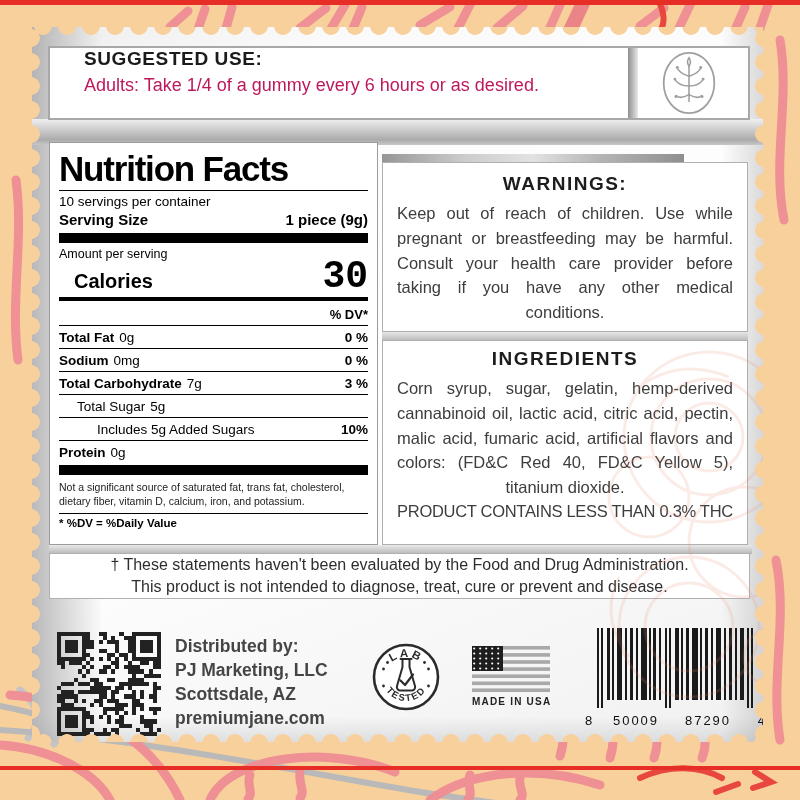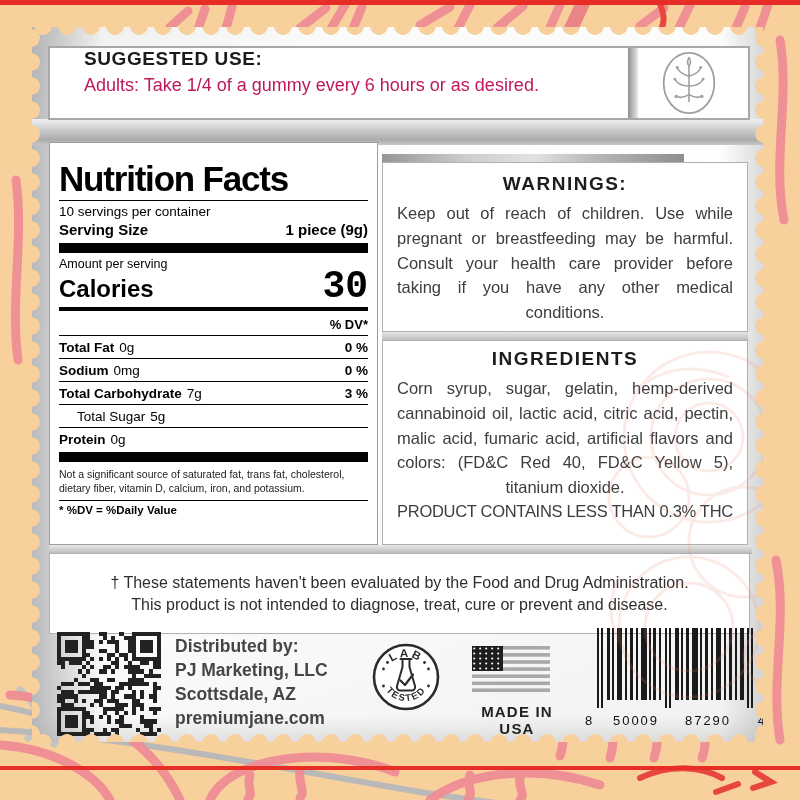--- a/index.html
+++ b/index.html
@@ -48,30 +48,30 @@
   .suggested{left:16px;top:19px;width:702px;height:74px;border:2px solid #a8a8a8;}
   .sug-text{position:absolute;left:34px;top:0;right:130px;}
   .sug-title{font-size:19px;font-weight:bold;letter-spacing:.6px;color:#1b1b1b;margin:0 0 5px 0;}
   .sug-body{font-size:18px;color:#be185d;margin:0;}
   .logo-cell{position:absolute;right:0;top:0;bottom:0;width:118px;background:#fff;
              display:flex;align-items:center;justify-content:center;}
   .logo-divider{position:absolute;left:-2px;top:0;bottom:0;width:10px;
              background:linear-gradient(to right,#8f8f8f,#e9e9e9);}
 
   
-  .nutrition{left:17px;top:115px;width:329px;height:403px;border:1px solid #9c9c9c;padding:16px 9px;color:#000;}
+  .nutrition{left:17px;top:115px;width:329px;height:403px;border:1px solid #9c9c9c;padding:6px 9px;color:#000;}
   .nf-title{font-size:35px;font-weight:bold;letter-spacing:-1.2px;line-height:1;margin:2px 0 4px 0;}
   .nf-rule{border:none;border-top:1px solid #000;margin:3px 0;}
   .nf-rule4{border:none;border-top:4px solid #000;margin:3px 0;}
   .nf-servings{font-size:13.5px;margin:2px 0;}
   .nf-serving-row{display:flex;justify-content:space-between;font-size:15px;font-weight:bold;margin:2px 0 5px 0;}
   .nf-bar{height:10px;background:#000;margin:2px 0;}
   .nf-amount{font-size:12.5px;margin-top:4px;}
   .nf-cal-row{display:flex;justify-content:space-between;align-items:flex-end;margin:0 0 4px 0;}
-  .nf-cal{font-size:24px;font-weight:bold;}
+  .nf-cal{font-size:20px;font-weight:bold;margin-left:15px;}
   .nf-cal-val{font-size:38px;font-weight:bold;line-height:.85;font-family:Liberation Mono, monospace;}
   .nf-dvh{font-size:13px;font-weight:bold;text-align:right;padding:3px 0;border-bottom:1px solid #000;}
   .nf-row{display:flex;justify-content:space-between;font-size:13.5px;padding:3.5px 0;border-bottom:1px solid #000;}
   .nf-row.last{border-bottom:none;}
   .nf-row .b{font-weight:bold;}
   .nf-amt{margin-left:5px;}
   .ind1{padding-left:18px;}
   .ind2{padding-left:38px;}
   .nf-dv{font-weight:bold;}
   .nf-foot{font-size:10.5px;line-height:1.35;color:#222;margin:5px 0 4px 0;}
@@ -83,32 +83,32 @@
      color:#fff;font-size:17px;font-weight:normal;letter-spacing:3px;
      display:flex;align-items:center;justify-content:center;margin-top:24px;}
   .warnings{left:350px;top:135px;width:366px;height:170px;padding:8px 14px;}
   .col-title{font-size:19px;font-weight:bold;letter-spacing:1.5px;text-align:center;color:#1d1d1d;margin:2px 0 6px 0;}
   .col-body{font-size:16.5px;line-height:1.5;color:#3d3d3d;margin:0;
             text-align:justify;text-align-last:center;}
   .ingredients{left:350px;top:313px;width:366px;height:205px;padding:5px 14px;}
   .thc{font-size:16.5px;letter-spacing:-.3px;color:#3d3d3d;text-align:center;margin:2px 0 0 0;white-space:nowrap;}
 
   
-  .disclaimer{left:17px;top:526px;width:701px;height:81px;display:flex;flex-direction:column;
+  .disclaimer{left:17px;top:526px;width:701px;height:46px;display:flex;flex-direction:column;
               align-items:center;justify-content:center;gap:4px;}
   .disc-line{font-size:16px;color:#2e2e2e;}
 
   
   .bottom-row{position:absolute;left:17px;top:599px;width:701px;height:112px;z-index:2;}
   .qr{position:absolute;left:8px;top:6px;width:104px;height:104px;}
   .distributor{position:absolute;left:126px;top:8px;font-size:17.5px;font-weight:bold;
                color:#454545;line-height:1.38;}
   .seal{position:absolute;left:322px;top:16px;width:70px;height:70px;}
   .flag-block{position:absolute;left:423px;top:20px;width:90px;text-align:left;}
-  .made-in{font-size:15px;font-weight:bold;letter-spacing:1.2px;color:#222;margin-top:7px;text-align:center;}
+  .made-in{font-size:10px;font-weight:bold;letter-spacing:1.2px;color:#222;}
   .barcode-wrap{position:absolute;left:546px;top:2px;width:162px;height:100px;}
   .bc-digits{position:absolute;left:0;right:0;bottom:0;height:14px;font-size:13px;color:#111;}
   .bc-digits span{position:absolute;bottom:0;}
   .bc-d1{left:-10px;}
   .bc-g1{left:12px;width:58px;text-align:center;letter-spacing:2px;}
   .bc-g2{left:80px;width:66px;text-align:center;letter-spacing:2px;}
   .bc-d4{right:-8px;}
 </style>
 </head>
 <body>
@@ -253,20 +253,24 @@
         <span><span class="b">Sodium</span><span class="nf-amt">0mg</span></span>
         <span class="nf-dv">0 %</span>
       </div>
       <div class="nf-row">
         <span><span class="b">Total Carbohydrate</span><span class="nf-amt">7g</span></span>
         <span class="nf-dv">3 %</span>
       </div>
       <div class="nf-row">
         <span class="ind1"><span>Total Sugar</span><span class="nf-amt">5g</span></span>
         <span class="nf-dv"></span>
+      </div>
+      <div class="nf-row">
+        <span class="ind2"><span>Includes 5g Added Sugars</span></span>
+        <span class="nf-dv">10%</span>
       </div>
       <div class="nf-row last">
         <span><span class="b">Protein</span><span class="nf-amt">0g</span></span>
         <span></span>
       </div>
       <div class="nf-bar"></div>
       <div class="nf-foot">Not a significant source of saturated fat, trans fat, cholesterol, dietary fiber, vitamin D, calcium, iron, and potassium.</div>
       <hr class="nf-rule">
       <div class="nf-dvnote">* %DV = %Daily Value</div>
     </section>

